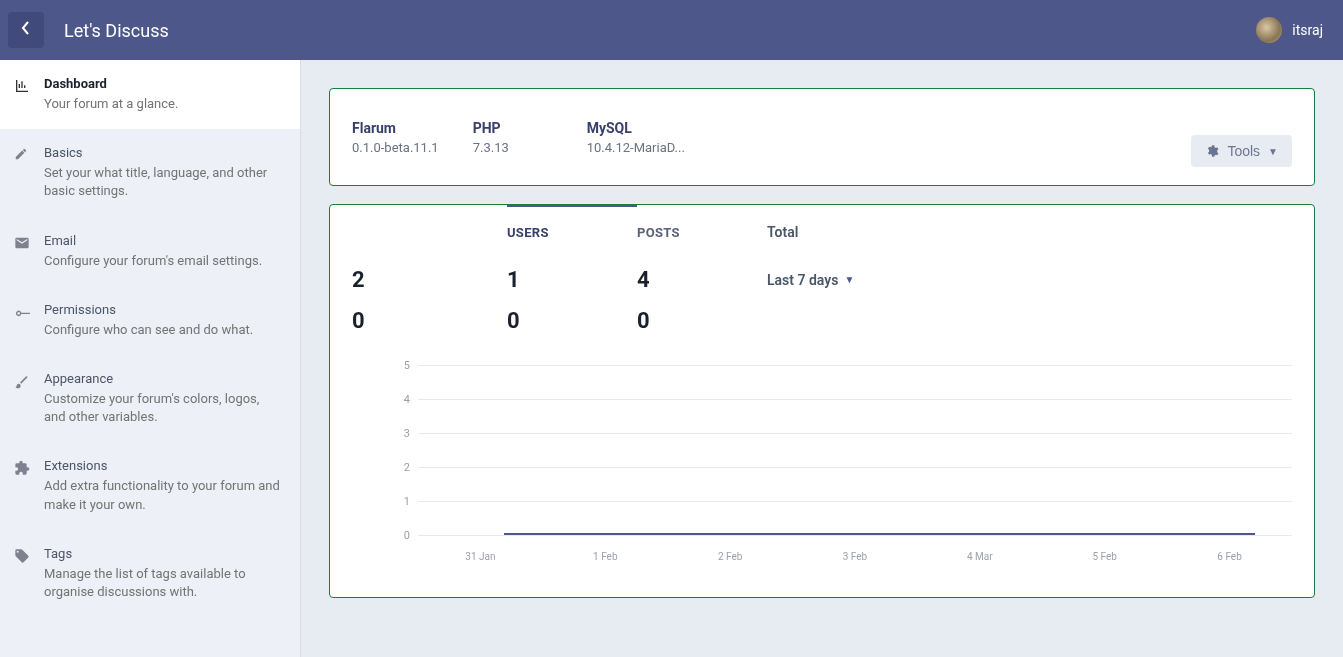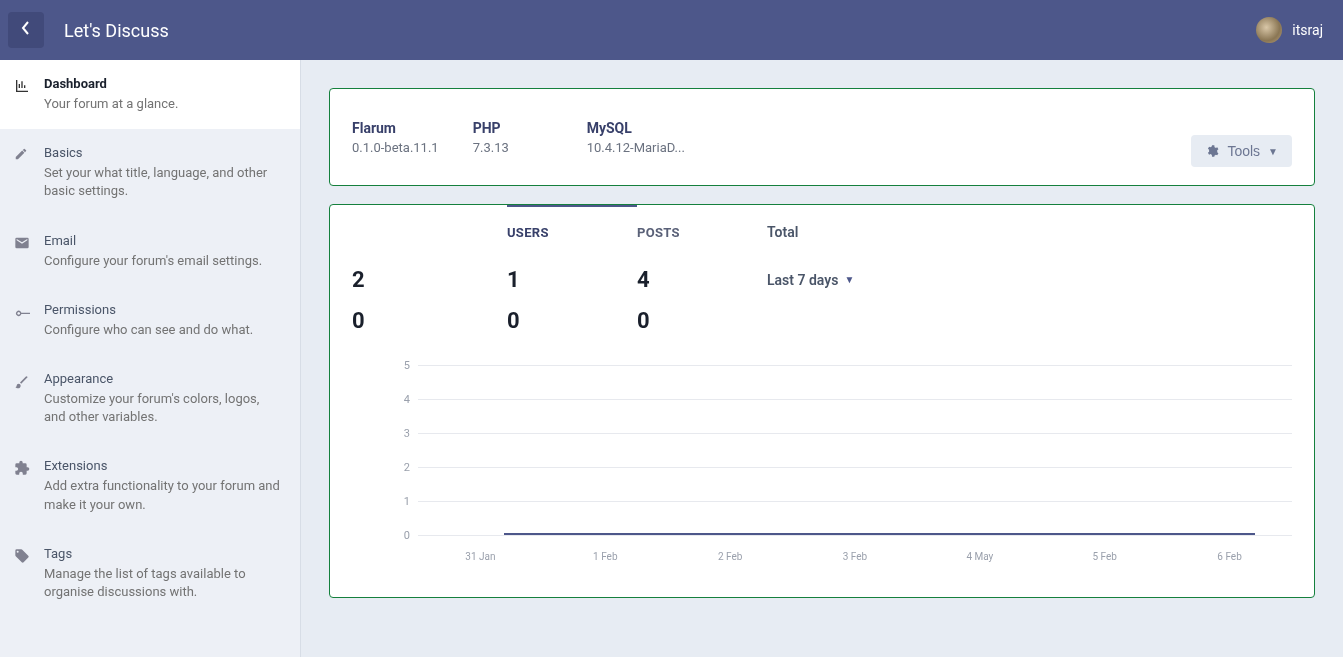--- a/index.html
+++ b/index.html
@@ -219,21 +219,21 @@
             <div class="y-tick" style="top: 34px;">4</div>
             <div class="grid-line" style="top: 0px;"></div>
             <div class="y-tick" style="top: 0px;">5</div>
             <div class="series-line" style="left: 14%; right: 4%;"></div>
           </div>
         <div class="x-labels" id="xlabels">
             <div class="x-tick" style="left: 7.14286%;">31 Jan</div>
             <div class="x-tick" style="left: 21.4286%;">1 Feb</div>
             <div class="x-tick" style="left: 35.7143%;">2 Feb</div>
             <div class="x-tick" style="left: 50%;">3 Feb</div>
-            <div class="x-tick" style="left: 64.2857%;">4 May</div>
+            <div class="x-tick" style="left: 64.2857%;">4 Mar</div>
             <div class="x-tick" style="left: 78.5714%;">5 Feb</div>
             <div class="x-tick" style="left: 92.8571%;">6 Feb</div>
           </div>
       </div>
     </div>
 
   </div>
 </div>
 
 </body></html>

